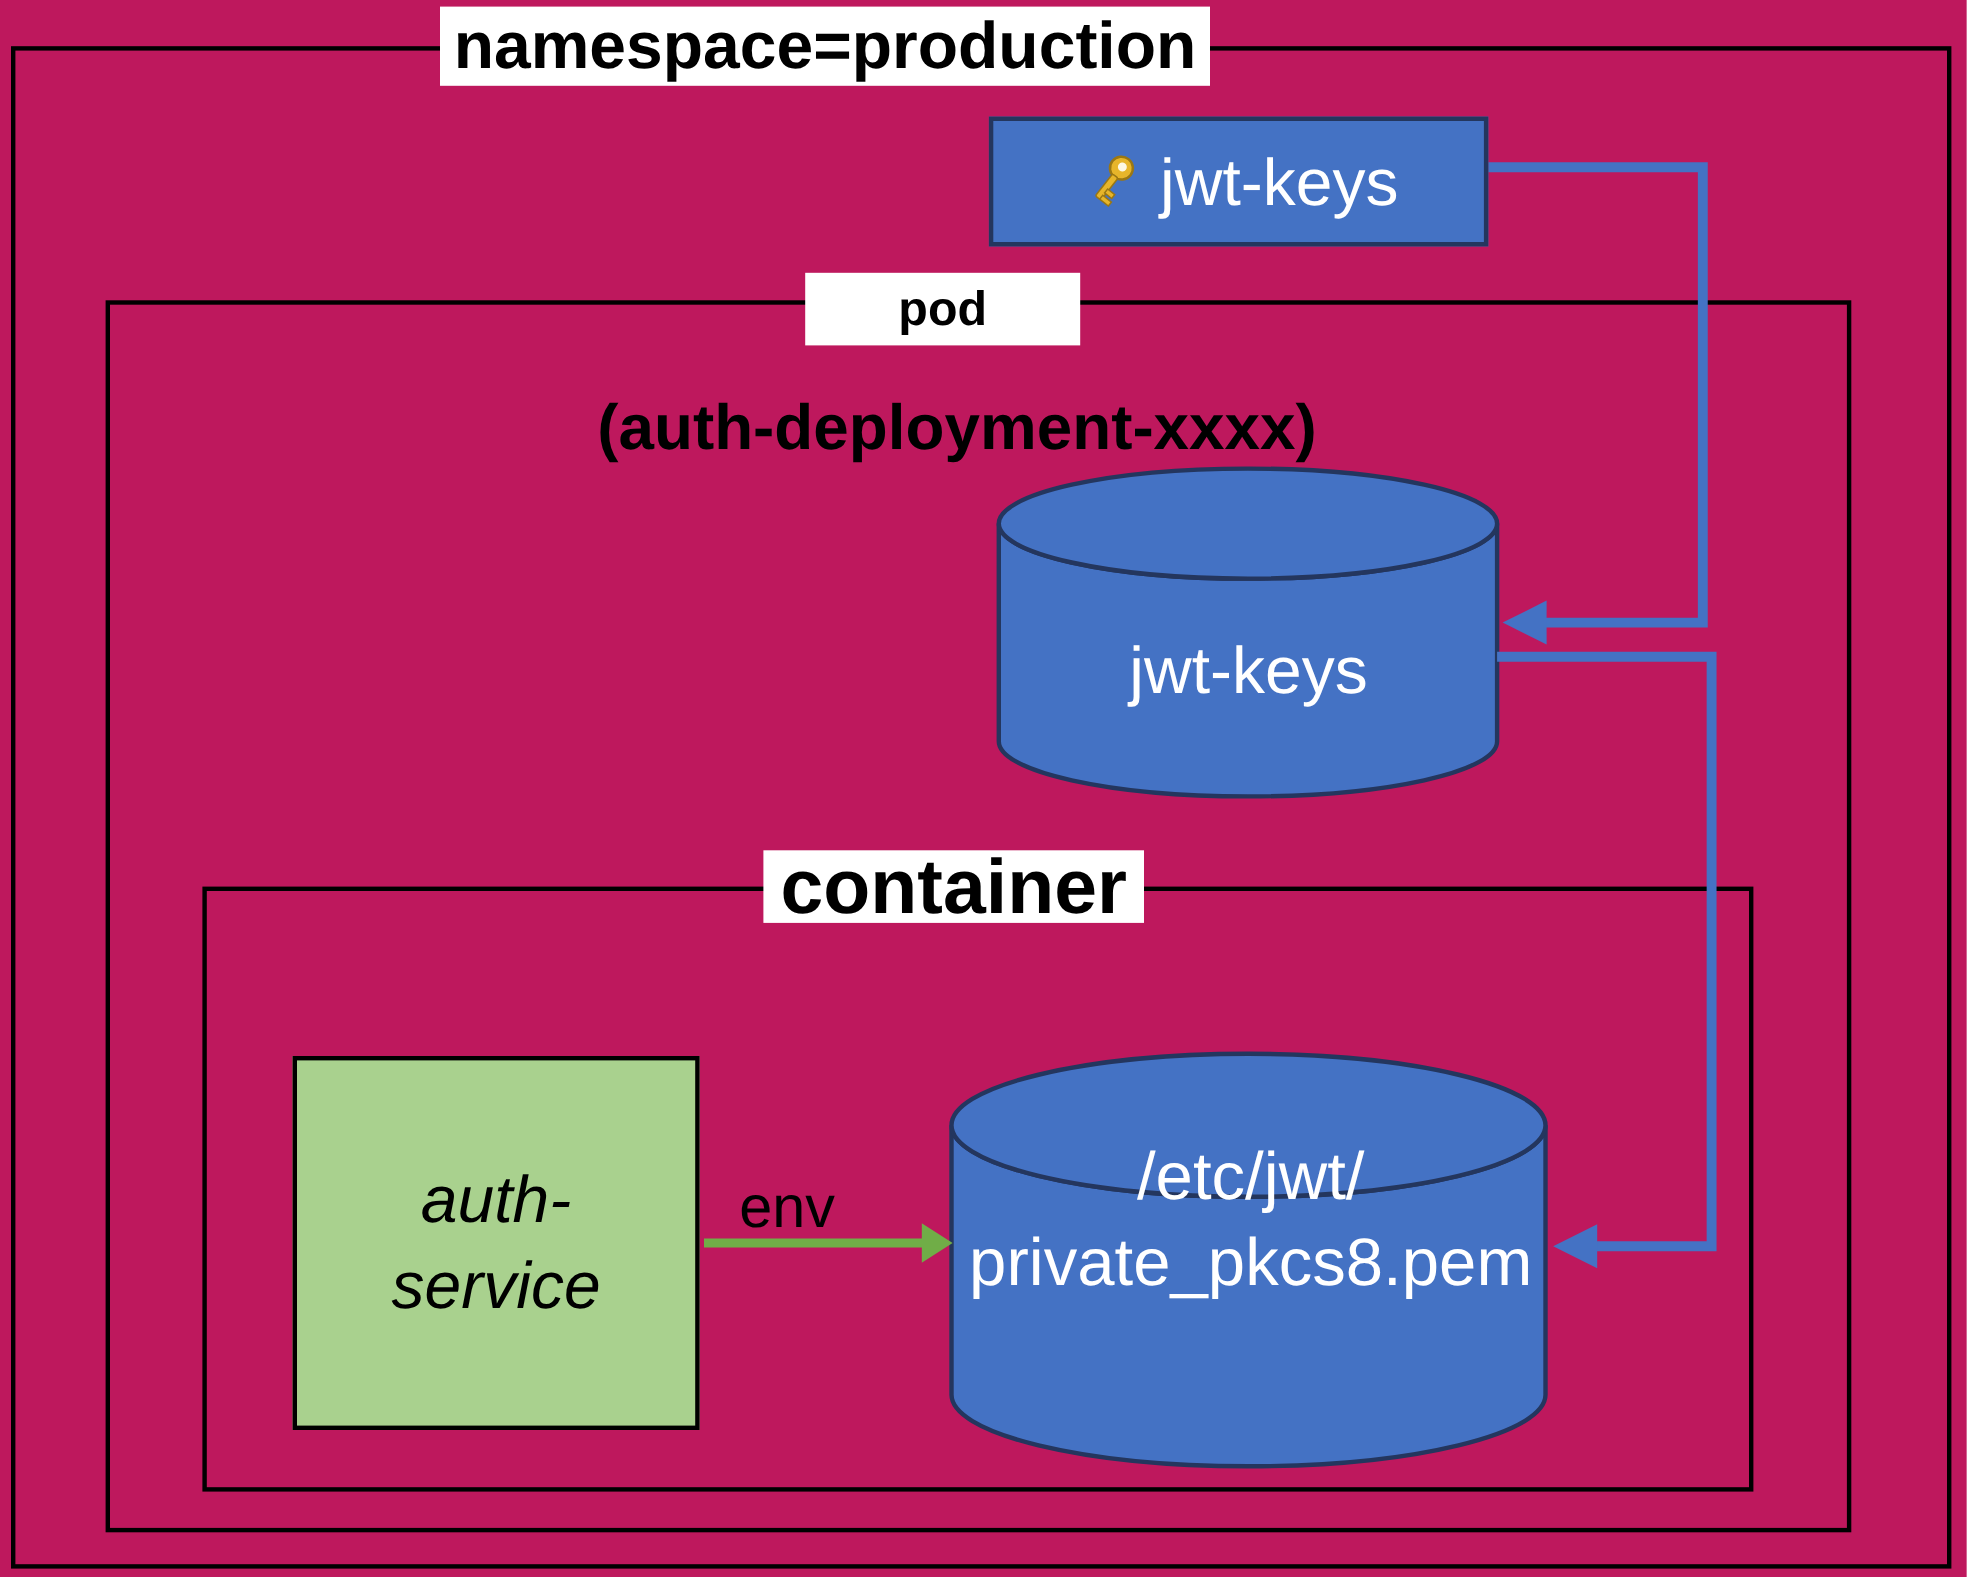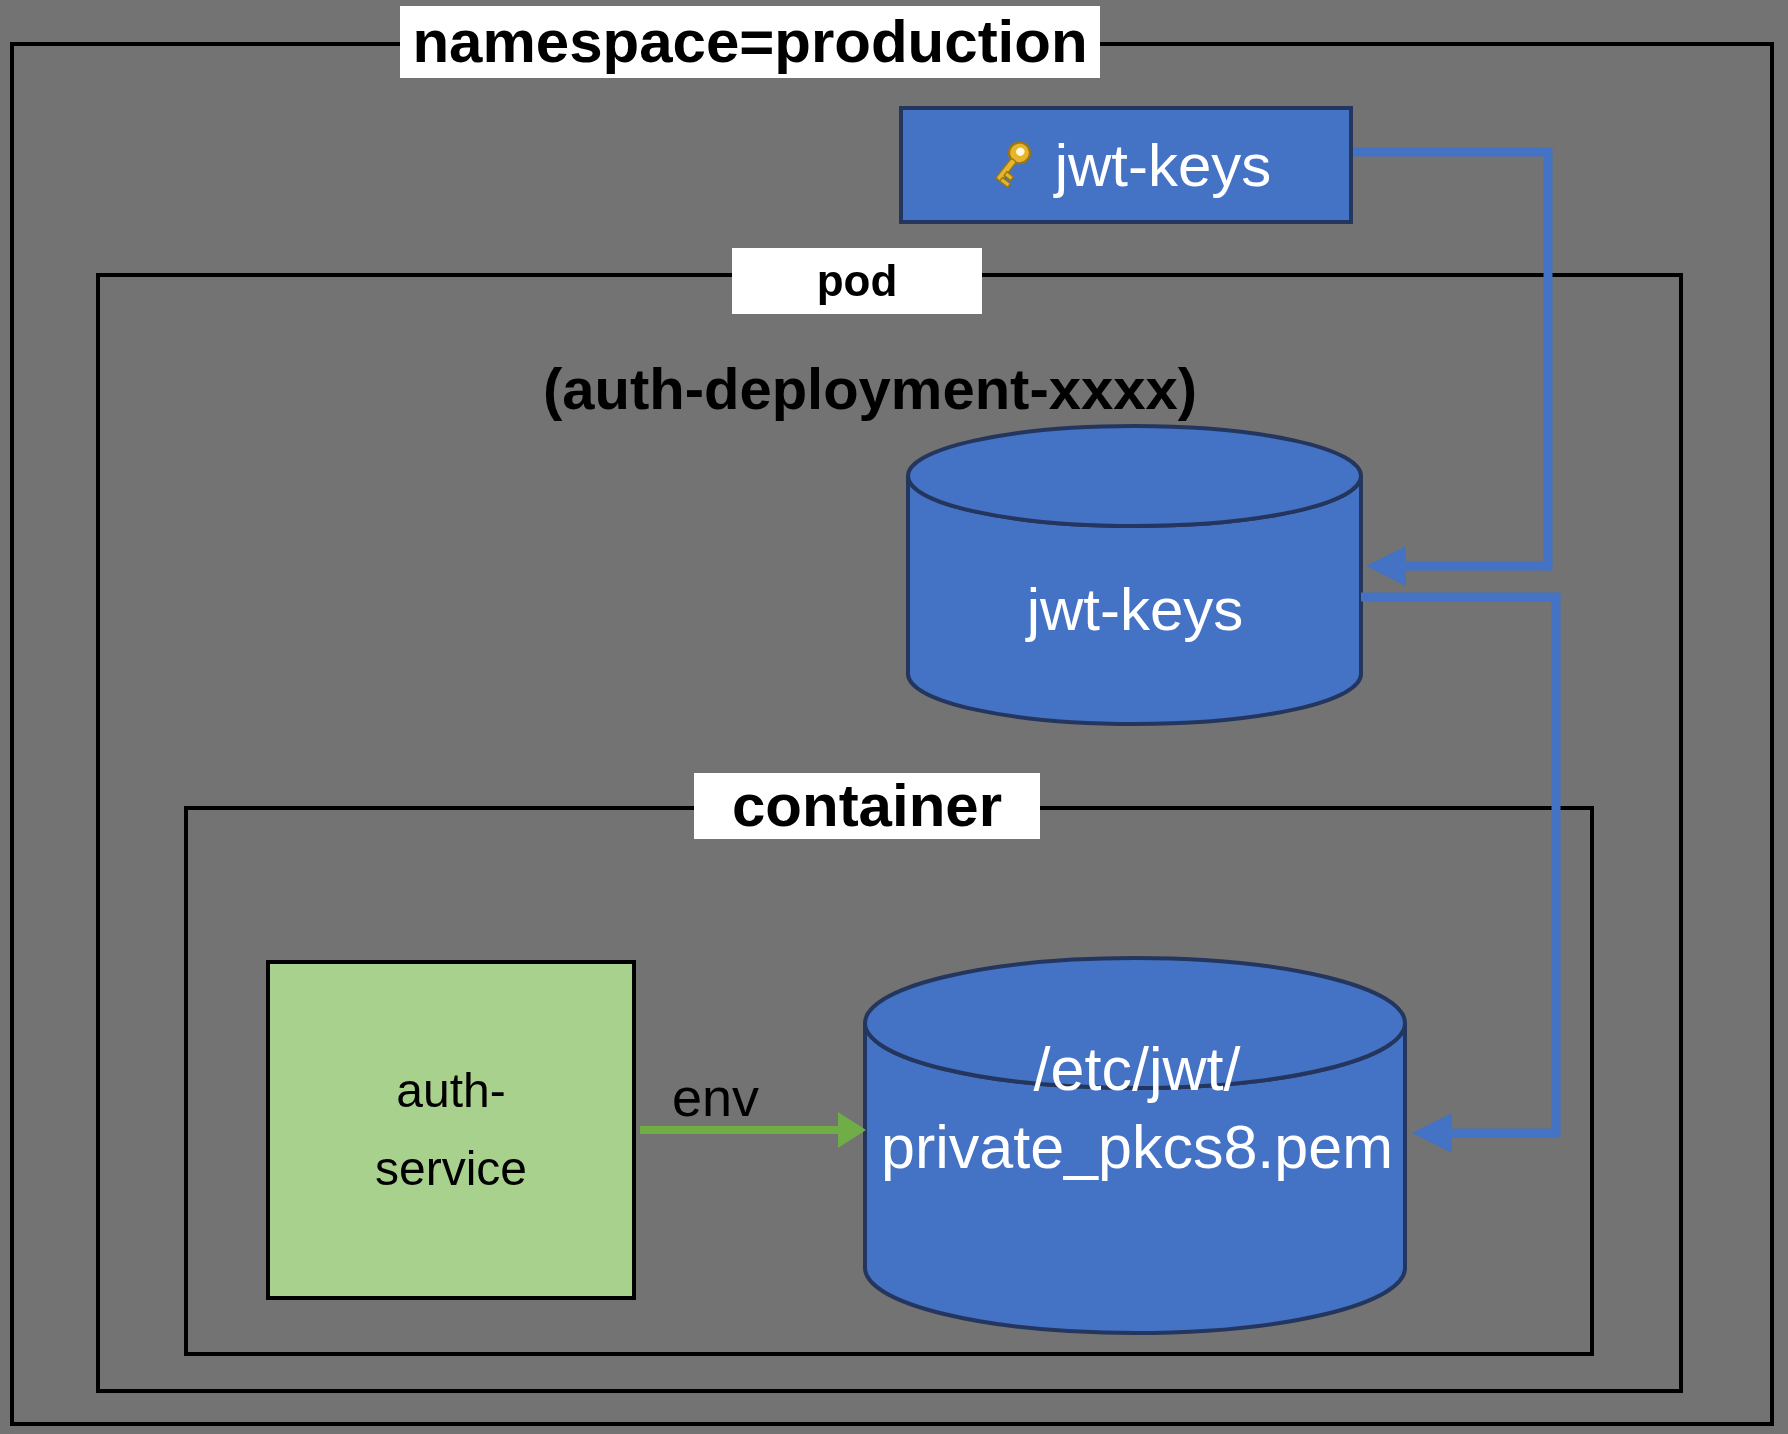--- a/index.html
+++ b/index.html
@@ -6,48 +6,48 @@
     --accent-blue:#4472C4;
     --blue-border:#24365E;
     --green-fill:#A9D18E;
     --green-arrow:#70AD47;
     --line-black:#000000;
     --text-white:#FFFFFF;
     --key-gold:#E7B52A;
   }
   html,body{margin:0;padding:0;background:#fff;}
   body{font-family:"Liberation Sans",sans-serif;}
-  #canvas{position:relative;width:1788px;height:1434px;background:#737373;overflow:hidden;}
+  #canvas{position:relative;width:1788px;height:1434px;background:#be185d;overflow:hidden;}
 
   .frame{position:absolute;border:4px solid var(--line-black);box-sizing:border-box;background:transparent;}
   #namespace-box{left:10px;top:42px;width:1764px;height:1384px;}
   #pod-box{left:96px;top:273px;width:1587px;height:1120px;}
   #container-box{left:184px;top:806px;width:1410px;height:550px;}
 
   .frame-label{position:absolute;background:#fff;text-align:center;font-weight:700;color:var(--line-black);white-space:nowrap;}
   #namespace-label{left:400px;top:6px;width:700px;height:72px;line-height:72px;font-size:60px;}
   #pod-label{left:732px;top:248px;width:250px;height:66px;line-height:66px;font-size:44px;}
   #pod-sublabel{position:absolute;left:420px;top:322px;width:900px;height:66px;line-height:66px;font-size:58px;font-weight:700;text-align:center;color:var(--line-black);white-space:nowrap;margin-top:34px;}
-  #container-label{left:694px;top:773px;width:346px;height:66px;line-height:66px;font-size:60px;}
+  #container-label{left:694px;top:773px;width:346px;height:66px;line-height:66px;font-size:70px;}
 
   #secret-box{position:absolute;left:899px;top:106px;width:454px;height:118px;box-sizing:border-box;
     background:var(--accent-blue);border:4px solid var(--blue-border);
     display:flex;align-items:center;justify-content:center;gap:16px;}
   #secret-box .label{color:var(--text-white);font-size:60px;font-weight:400;white-space:nowrap;}
 
   #diagram-svg{position:absolute;left:0;top:0;pointer-events:none;}
 
   .cyl-label{position:absolute;color:var(--text-white);text-align:center;font-weight:400;white-space:nowrap;}
   #volume-label{left:909px;top:578px;width:452px;height:64px;line-height:64px;font-size:60px;}
   #mount-label{left:870px;top:1030px;width:534px;font-size:61px;line-height:78px;}
 
   #service-box{position:absolute;left:266px;top:960px;width:370px;height:340px;box-sizing:border-box;
     background:var(--green-fill);border:4px solid var(--line-black);
     display:flex;flex-direction:column;align-items:center;justify-content:center;}
-  #service-box .line{font-size:48px;line-height:78px;font-weight:400;color:var(--line-black);}
+  #service-box .line{font-size:60px;line-height:78px;font-weight:400;color:var(--line-black);font-style:italic;}
 
   #env-label{position:absolute;left:672px;top:1066px;width:160px;height:62px;line-height:62px;
     text-align:left;font-size:54px;font-weight:400;color:var(--line-black);}
 </style>
 </head>
 <body>
 
 <div id="canvas">
 
   <div class="frame" id="namespace-box"></div>

